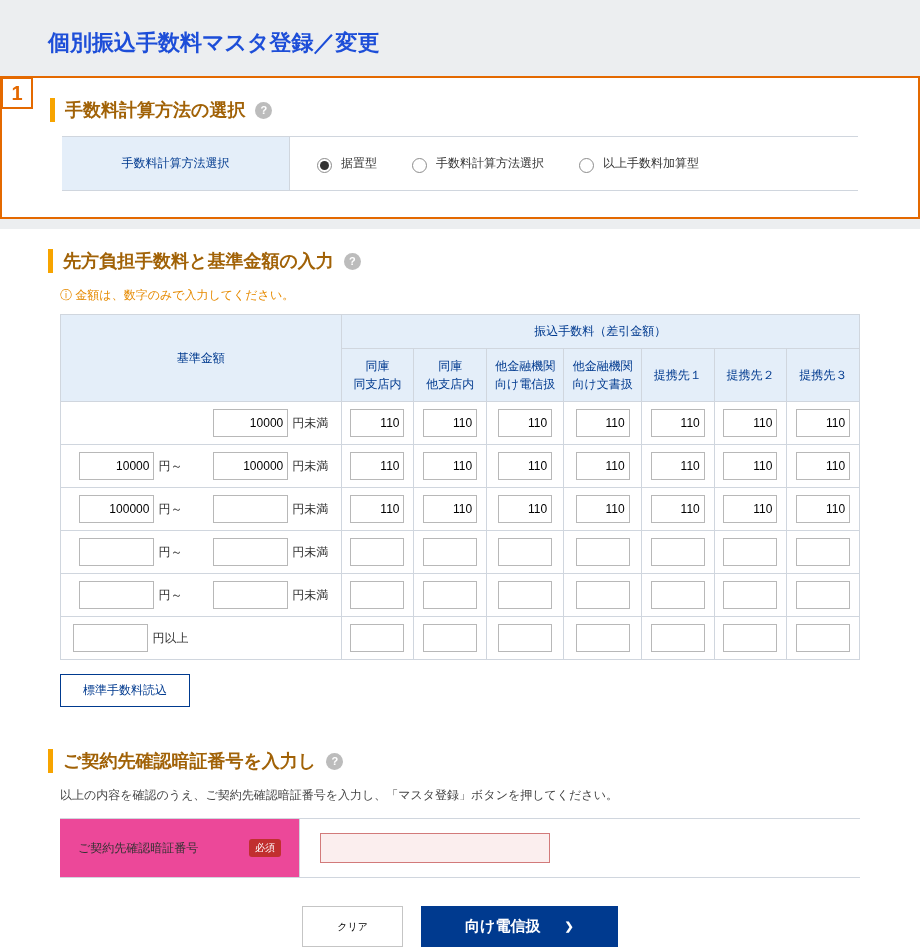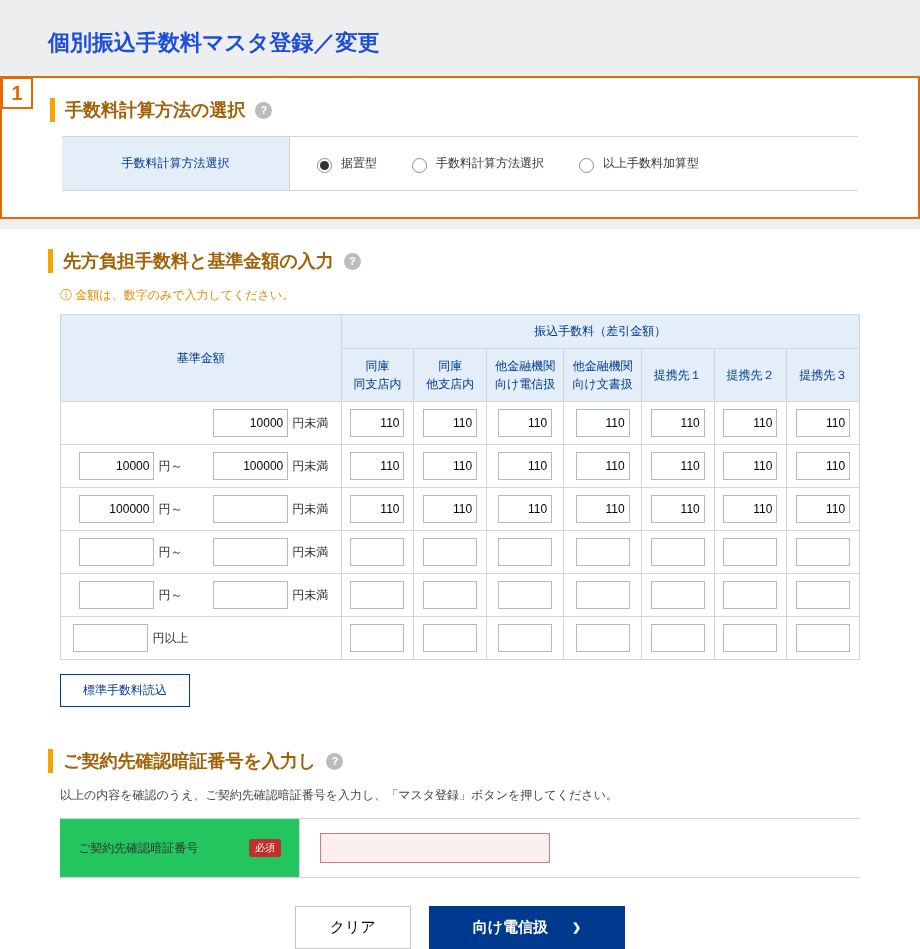--- a/index.html
+++ b/index.html
@@ -195,21 +195,21 @@
     color: #444;
     margin: 0 12px 14px 12px;
   }
   .pin-row {
     display: flex;
     border-top: 1px solid #d0d6de;
     border-bottom: 1px solid #d0d6de;
     margin: 0 12px;
   }
   .pin-label-cell {
-    background: #22c55e;
+    background: #ec4899;
     width: 240px;
     display: flex;
     align-items: center;
     padding: 14px 18px;
     gap: 10px;
     font-size: 12px;
     border-right: 1px solid #d0d6de;
     justify-content: space-between;
   }
   .required-badge {
@@ -234,21 +234,21 @@
   .action-row {
     display: flex;
     justify-content: center;
     gap: 18px;
     margin-top: 28px;
   }
   .btn-clear {
     background: #fff;
     border: 1px solid #c5c5c5;
     padding: 11px 34px;
-    font-size: 15px;
+    font-size: 10px;
     cursor: pointer;
   }
   .btn-primary {
     background: #003a8f;
     color: #fff;
     border: none;
     padding: 11px 44px;
     font-size: 15px;
     font-weight: bold;
     display: flex;

